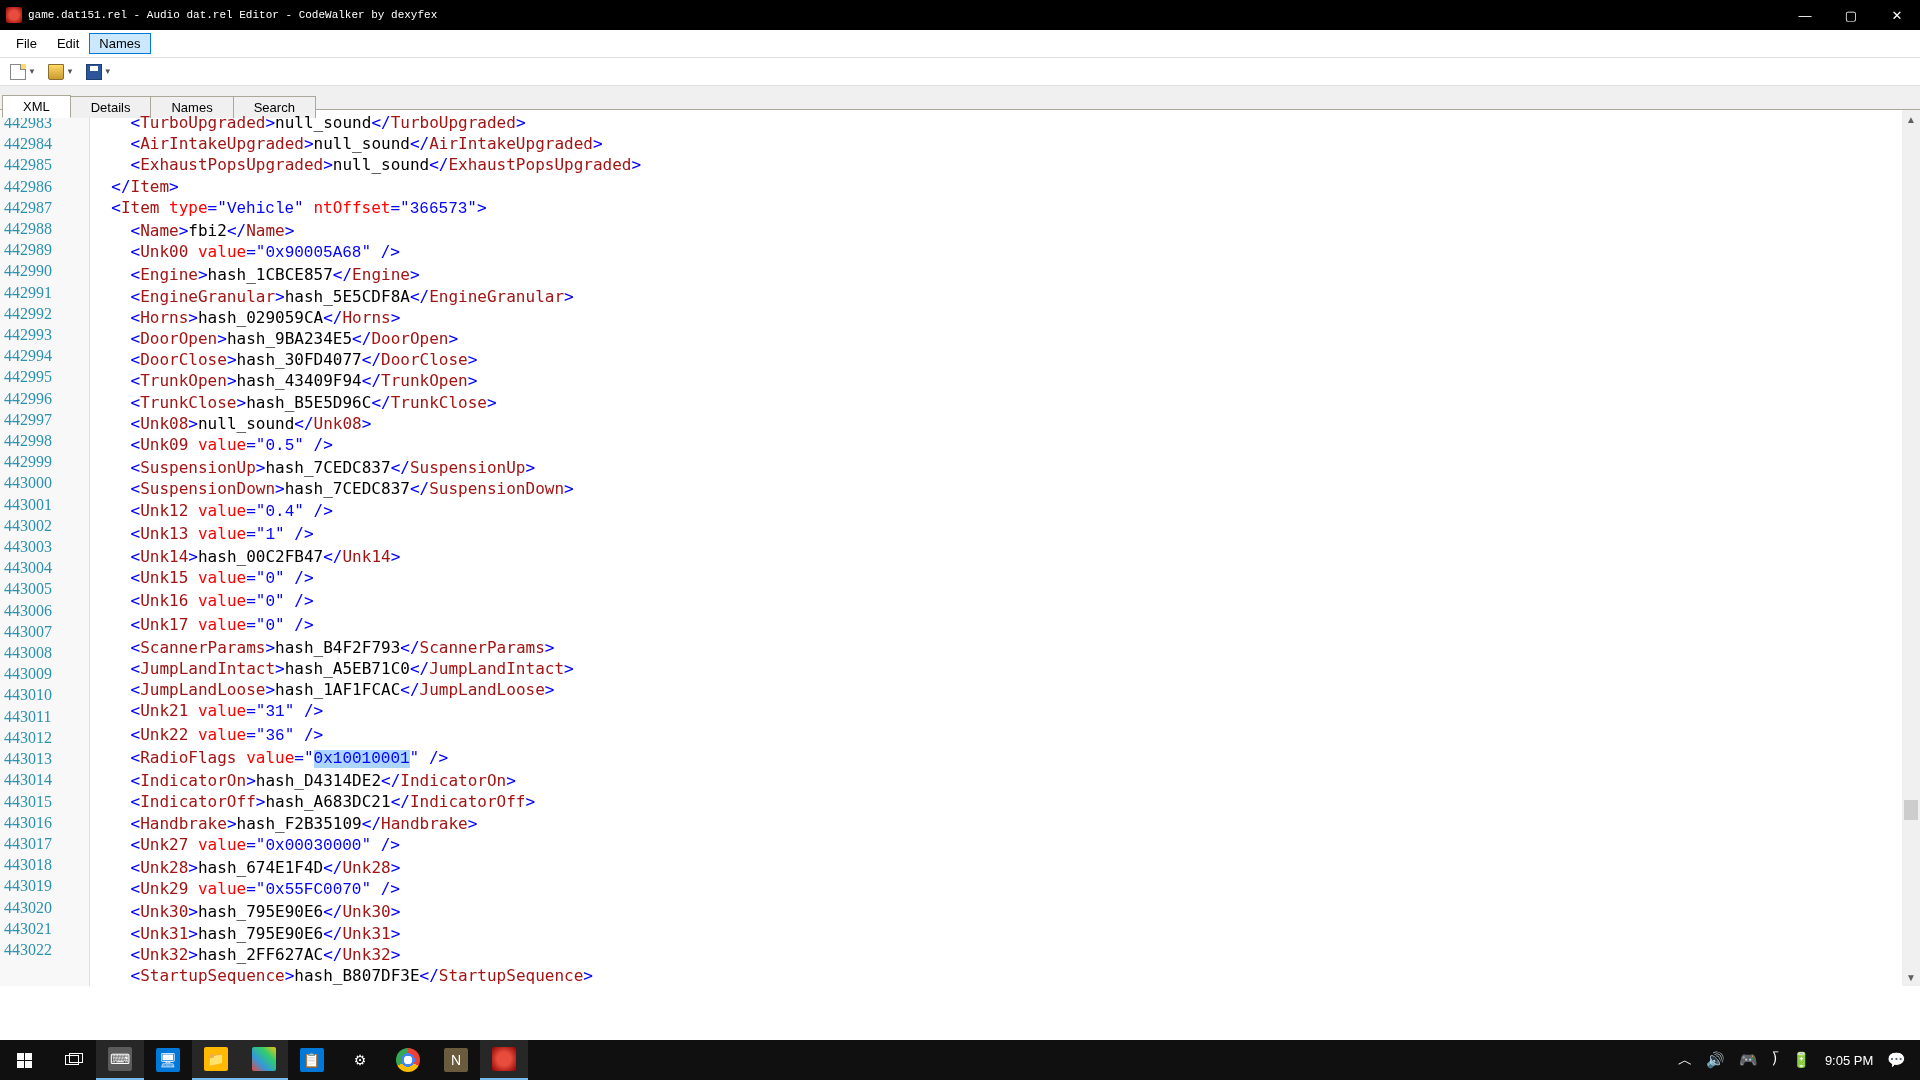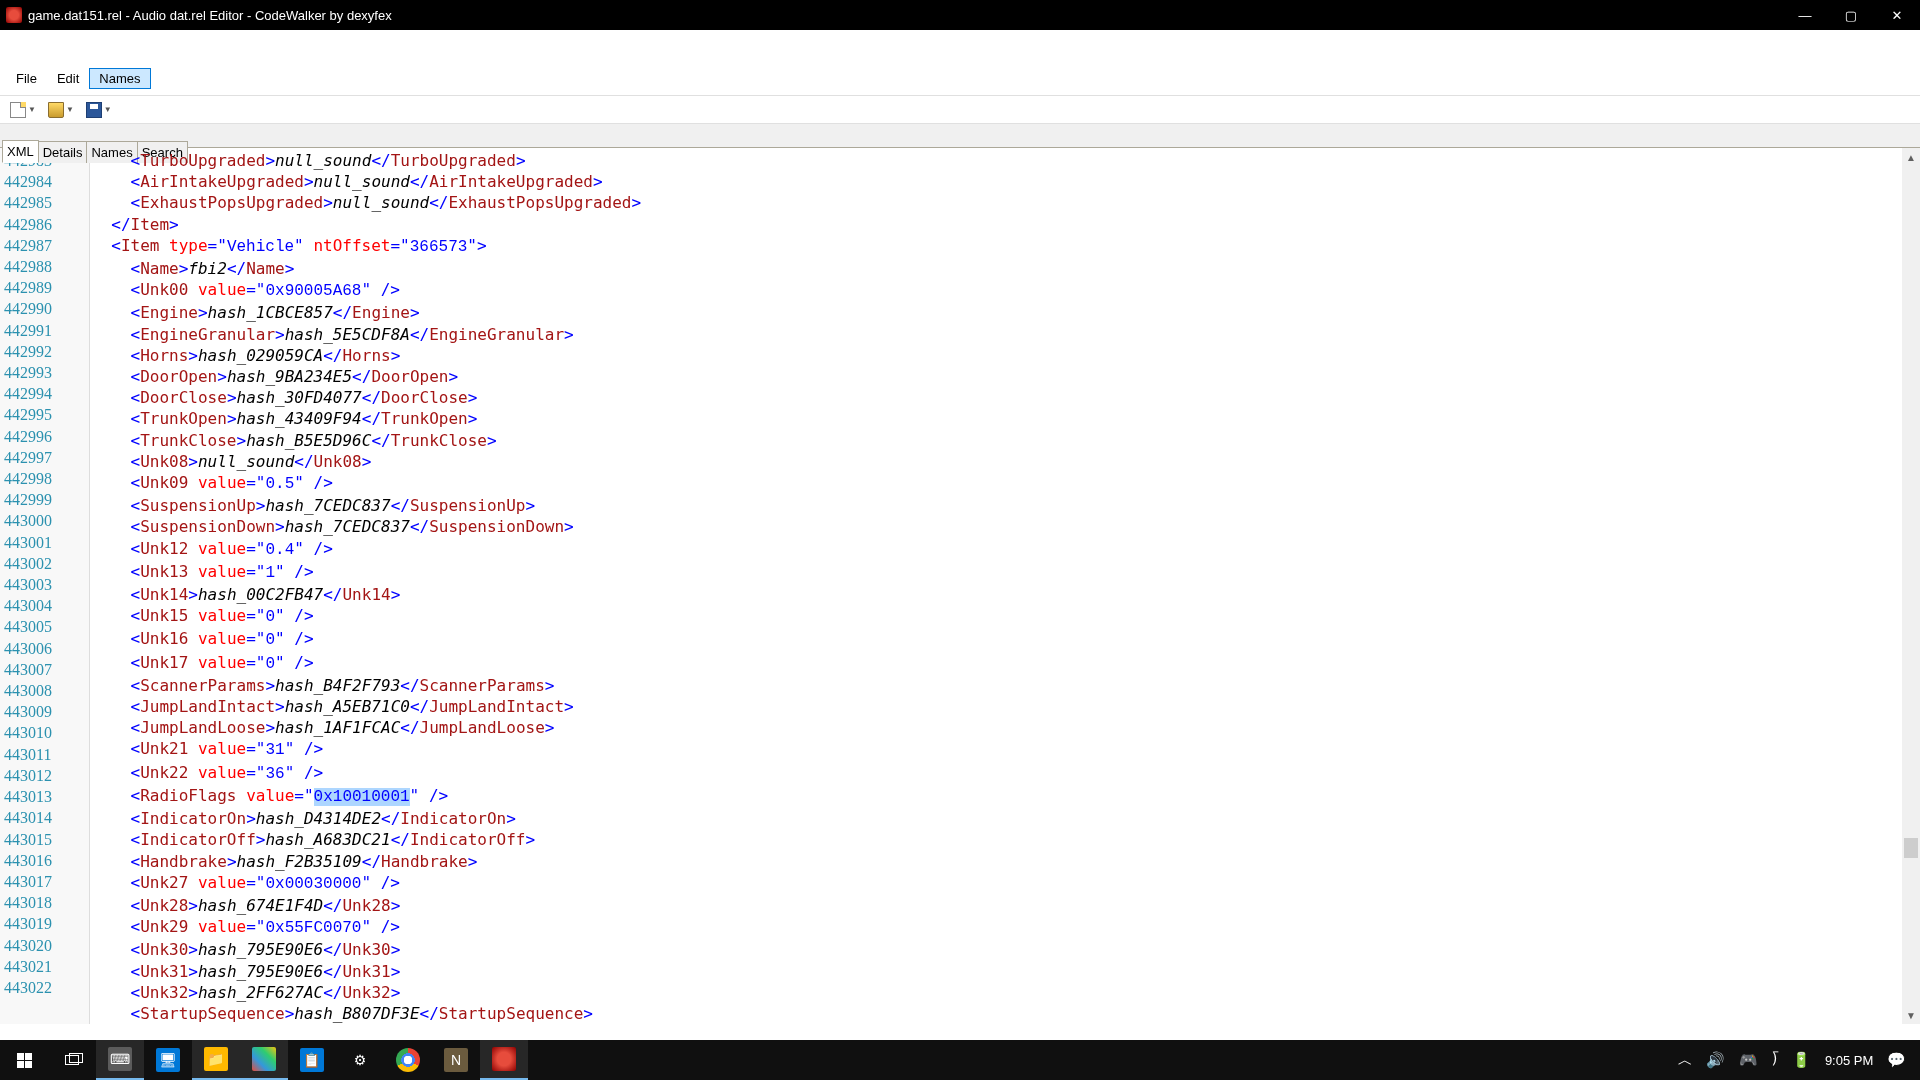--- a/index.html
+++ b/index.html
@@ -1,55 +1,55 @@
 <!DOCTYPE html>
 <html><head>
 <meta charset="utf-8">
 <style>
 * { margin: 0; padding: 0; box-sizing: border-box; }
 body { font-family: "Segoe UI", Tahoma, sans-serif; font-size: 13px; background: #fff; overflow: hidden; width: 1920px; height: 1080px; position: relative; }
 
 .titlebar { background: #000; color: #fff; height: 30px; display: flex; align-items: center; padding: 0 0 0 6px; }
 .titlebar .app-icon { width: 16px; height: 16px; margin-right: 6px; background: radial-gradient(circle, #e74c3c 40%, #8b0000 100%); border-radius: 2px; }
-.titlebar .title { flex: 1; font-size: 13px; }
+.titlebar .title { flex: 1; font-size: 11px; font-family: Liberation Mono, monospace; }
 .titlebar .winbtns { display: flex; }
 .titlebar .winbtn { width: 46px; height: 30px; display: flex; align-items: center; justify-content: center; color: #fff; cursor: pointer; font-size: 13px; }
 
-.menubar { background: #fff; height: 35px; display: flex; align-items: center; padding: 0 6px; border-bottom: 1px solid #e0e0e0; margin-top: 31px; }
+.menubar { background: #fff; height: 28px; display: flex; align-items: center; padding: 0 6px; border-bottom: 1px solid #e0e0e0; }
 .menubar .menuitem { padding: 3px 10px; cursor: pointer; font-size: 13px; }
 .menubar .menuitem.active { border: 1px solid #0078d7; background: #cce8ff; padding: 2px 9px; }
 
 .toolbar { background: #fff; height: 28px; display: flex; align-items: center; padding: 0 6px; gap: 4px; border-bottom: 1px solid #e0e0e0; }
 .toolbtn { display: flex; align-items: center; gap: 2px; padding: 2px 4px; cursor: pointer; }
 .toolbtn .dd { font-size: 8px; color: #555; }
 .tool-icon { width: 16px; height: 16px; display: inline-block; }
 .icon-new { background: linear-gradient(#fff, #fff); border: 1px solid #888; position: relative; }
 .icon-new::after { content: ""; position: absolute; right: -1px; top: -1px; width: 5px; height: 5px; background: #ffd966; border-left: 1px solid #888; border-bottom: 1px solid #888; }
 .icon-open { background: linear-gradient(#ffd966, #c99b2e); border: 1px solid #8a6d2f; border-radius: 0 0 2px 2px; }
 .icon-save { background: #2b579a; border: 1px solid #1e3f73; position: relative; }
 .icon-save::after { content: ""; position: absolute; left: 3px; top: 1px; width: 8px; height: 5px; background: #fff; }
 
 .tabbar { background: #f0f0f0; height: 24px; display: flex; align-items: flex-end; border-bottom: 1px solid #aca899; padding-left: 2px; }
-.tab { padding: 3px 4px; background: #f0f0f0; border: 1px solid #aca899; border-bottom: none; margin-right: -1px; cursor: pointer; font-size: 13px; position: relative; top: 16px; }
+.tab { padding: 3px 20px; background: #f0f0f0; border: 1px solid #aca899; border-bottom: none; margin-right: -1px; cursor: pointer; font-size: 13px; position: relative; top: 9px; }
 .tab.active { background: #fff; border-bottom: 1px solid #fff; z-index: 2; }
 
 .editor-wrap { display: flex; height: calc(100% - 30px - 26px - 28px - 24px - 56px - 40px); background: #fff; }
 .gutter-border { width: 4px; background: #f8f8f8; }
 .gutter { width: 86px; background: #f8f8f8; color: #2b91af; font-family: Liberation Serif, serif; font-size: 16px; text-align: left; padding-right: 10px; border-right: 1px solid #ddd; user-select: none; line-height: 21.2px; padding-top: 2px; }
 .code { flex: 1; font-family: Consolas, monospace; font-size: 16px; line-height: 21.2px; padding-top: 2px; padding-left: 2px; white-space: pre; overflow: hidden; position: relative; }
 .scrollbar-v { width: 18px; background: #f0f0f0; display: flex; flex-direction: column; }
 .sb-btn { height: 18px; display: flex; align-items: center; justify-content: center; color: #606060; font-size: 10px; cursor: pointer; }
 .sb-track { flex: 1; position: relative; }
 .sb-thumb { position: absolute; left: 2px; right: 2px; height: 20px; background: #cdcdcd; top: 80%; }
 
 .t-punct { color: #0000ff; }
 .t-tag { color: #a31515; }
 .t-attr { color: #ff0000; }
 .t-val { color: #0000ff; font-family: Liberation Mono, monospace; }
-.t-txt { color: #000; font-style: italic; }
+.t-txt { color: #000; }
 .sel { background: #add6ff; margin-top: 45px; }
 
 .ide-footer { height: 56px; background: #fff; }
 
 .taskbar { position: absolute; bottom: 0; left: 0; right: 0; height: 40px; background: #101010; display: flex; align-items: center; color: #fff; }
 .taskbar .tbtn { width: 48px; height: 40px; display: flex; align-items: center; justify-content: center; cursor: pointer; }
 .taskbar .tbtn.active { border-bottom: 2px solid #76b9ed; background: #272727; }
 .taskbar .spacer { flex: 1; }
 .taskbar .tray { display: flex; align-items: center; gap: 14px; padding: 0 14px; font-size: 13px; }
 .taskbar .tray .ticon { font-size: 15px; cursor: pointer; }

